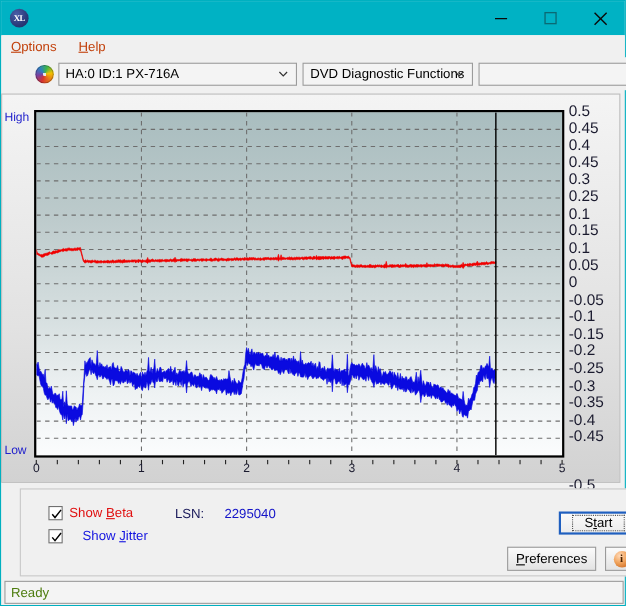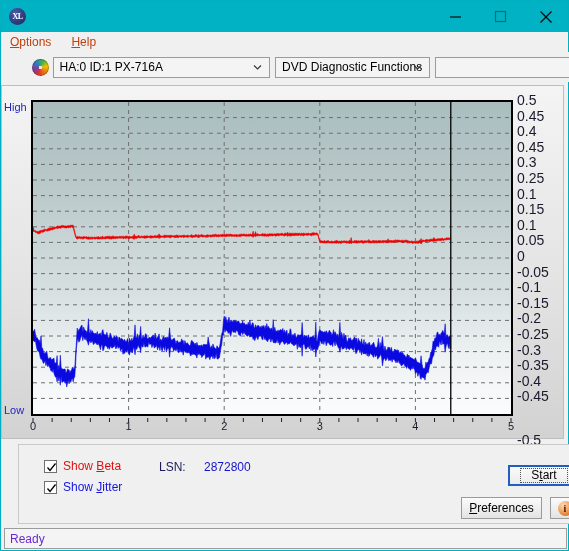--- a/index.html
+++ b/index.html
@@ -147,21 +147,21 @@
   
   .controls {
     position: absolute; left: 17px; top: 443px;
     width: 563px; height: 80px;
     background: #f0f0f0;
     border: 1px solid #c8c8c8;
     box-sizing: border-box;
   }
   .chk-row { position: absolute; display: flex; align-items: center; }
   #row-beta  { left: 25px; top: 14px; }
-  #row-jitter{ left: 25px; top: 35px; }
+  #row-jitter{ left: 25px; top: 35px; gap: 12px; }
   .checkbox {
     width: 13px; height: 13px;
     border: 1px solid #707070;
     background: #fff;
     margin-right: 6px;
     position: relative;
     box-sizing: border-box;
   }
   .checkbox svg { position: absolute; left: 1px; top: 1px; }
   .chk-label { font-size: 12px; }
@@ -212,21 +212,21 @@
   
   .statusbar {
     position: absolute; left: 3px; top: 527px;
     width: 563px; height: 21px;
     background: #f4f4f4;
     border: 1px solid #9c9c9c;
     box-sizing: border-box;
     display: flex; align-items: center;
     padding-left: 5px;
   }
-  .status-text { font-size: 12px; color: #6d28d9; }
+  .status-text { font-size: 12px; color: #4d7c0f; }
 </style>
 </head>
 <body>
 
 <div class="window">
 
   <div class="titlebar">
     <div class="app-icon">XL</div>
     <div class="win-buttons">
       <div class="win-btn">
@@ -395,21 +395,21 @@
     <div class="chk-row" id="row-jitter">
       <div class="checkbox">
         <svg width="11" height="11" viewBox="0 0 11 11">
             <polyline points="1.5,5.5 4,8.5 9.5,1.5" fill="none" stroke="#000" stroke-width="1.3"></polyline>
           </svg>
       </div>
       <div class="chk-label" id="label-jitter">Show <u>J</u>itter</div>
     </div>
 
     <div class="lsn-label">LSN:</div>
-    <div class="lsn-value">2872800</div>
+    <div class="lsn-value">2295040</div>
 
     <div class="btn" id="btn-start">
       <span class="inner">S<u>t</u>art</span>
     </div>
 
     <div class="btn" id="btn-preferences">
       <span><u>P</u>references</span>
     </div>
 
     <div class="btn" id="btn-info">

